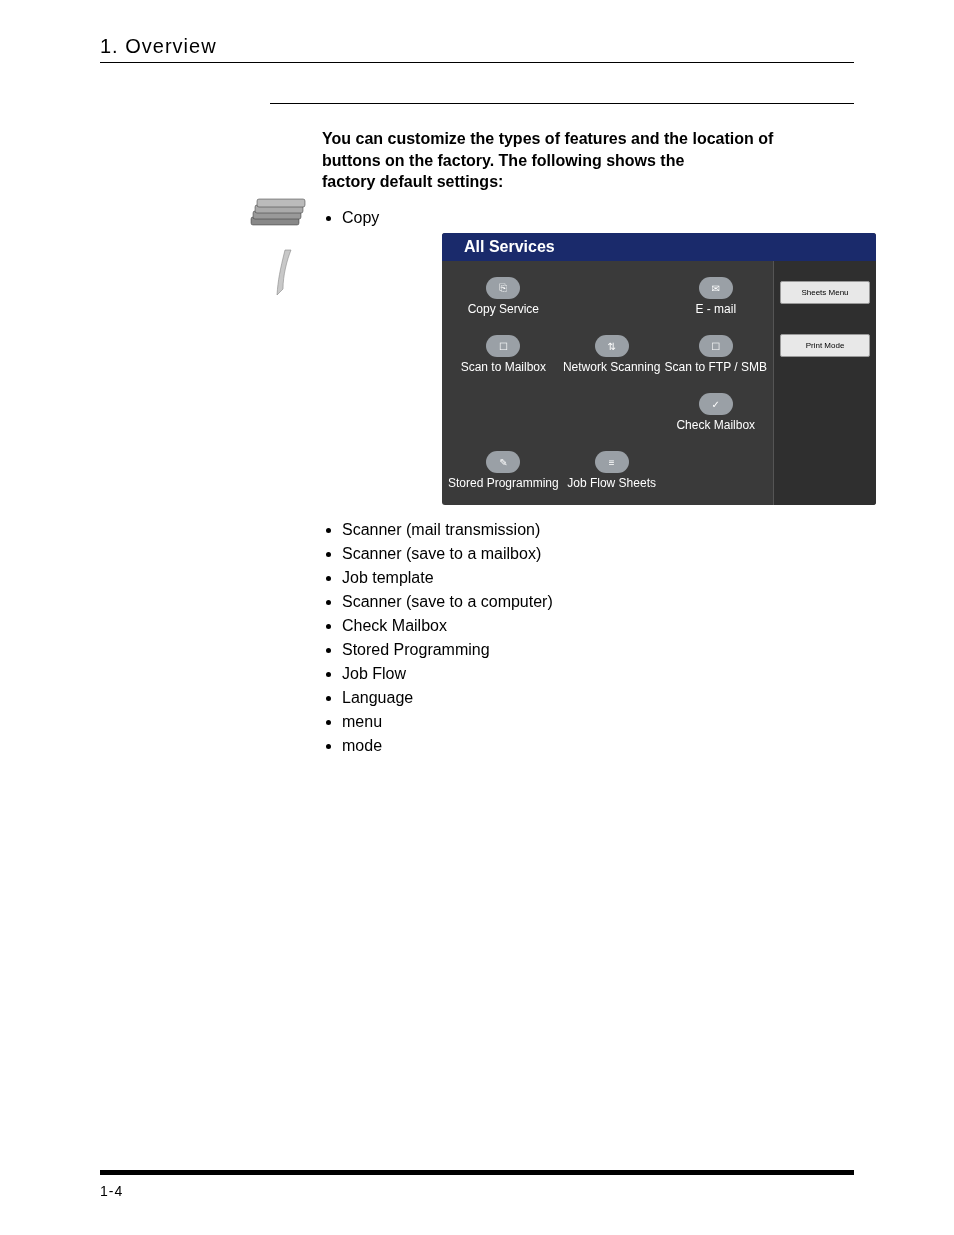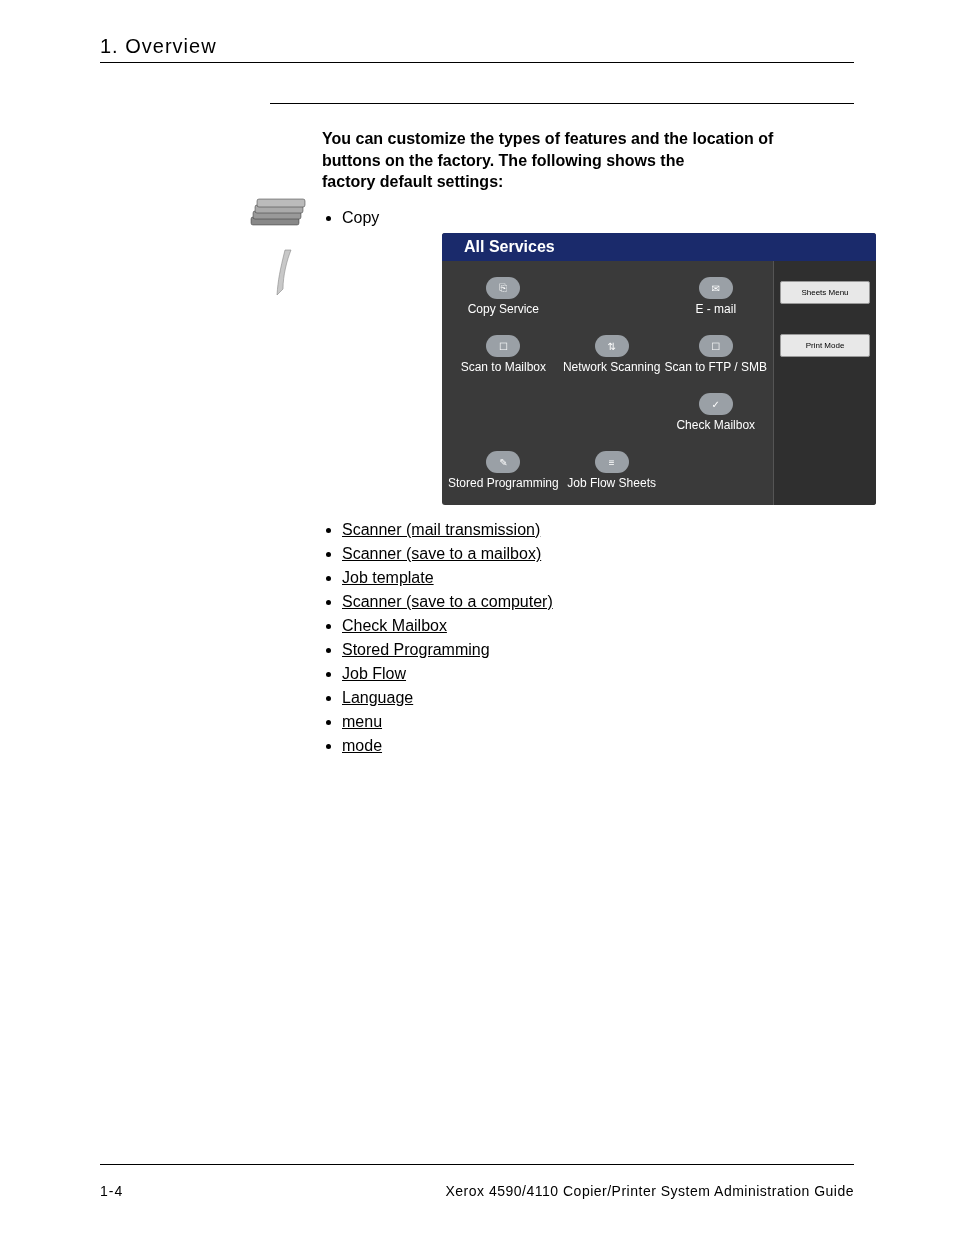--- a/index.html
+++ b/index.html
@@ -136,22 +136,22 @@
     text-align: center;
     padding: 6px 2px;
     border: 1px solid #999;
     border-radius: 2px;
   }
   .footer {
     position: absolute;
     bottom: 36px;
     left: 100px;
     right: 100px;
-    border-top: 1px solid #000000;
-    padding-top: 18px;
+    border-top: 5px solid #000000;
+    padding-top: 8px;
     display: flex;
     justify-content: space-between;
     font-size: 14px;
   }
   .footer .pg { letter-spacing: 1px; }
   .footer .ft { letter-spacing: 0.5px; }
 </style>
 </head>
 <body>
 
@@ -223,21 +223,21 @@
               <div class="svc"></div>
 
             </div>
             <div class="ui-side">
               <div class="side-btn">Sheets Menu</div>
               <div class="side-btn">Print Mode</div>
             </div>
           </div>
         </div>
 
-        <ul class="outer" style="margin-left:0;text-decoration:underline;">
+        <ul class="outer" style="margin-left:0;">
           <li>Scanner (mail transmission)</li>
           <li>Scanner (save to a mailbox)</li>
           <li>Job template</li>
           <li>Scanner (save to a computer)</li>
           <li>Check Mailbox</li>
           <li>Stored Programming</li>
           <li>Job Flow</li>
           <li>Language</li>
           <li>        menu</li>
           <li>         mode</li>
@@ -255,15 +255,14 @@
         <rect x="12" y="4" width="48" height="8" rx="2" fill="#bbb"></rect>
       </g>
       <g>
         <path d="M40 55 C35 75 33 85 32 100 L38 94 C38 80 42 65 46 55 Z" fill="#c8c8c8" stroke="#888" stroke-width="0.6"></path>
       </g>
     </svg>
   </div>
 
   <div class="footer">
     <span class="pg">1-4</span>
-    <span class="ft">Xerox 4590/4110 Copier/Printer System Administration Guide</span>
   </div>
 </div>
 
 </body></html>

